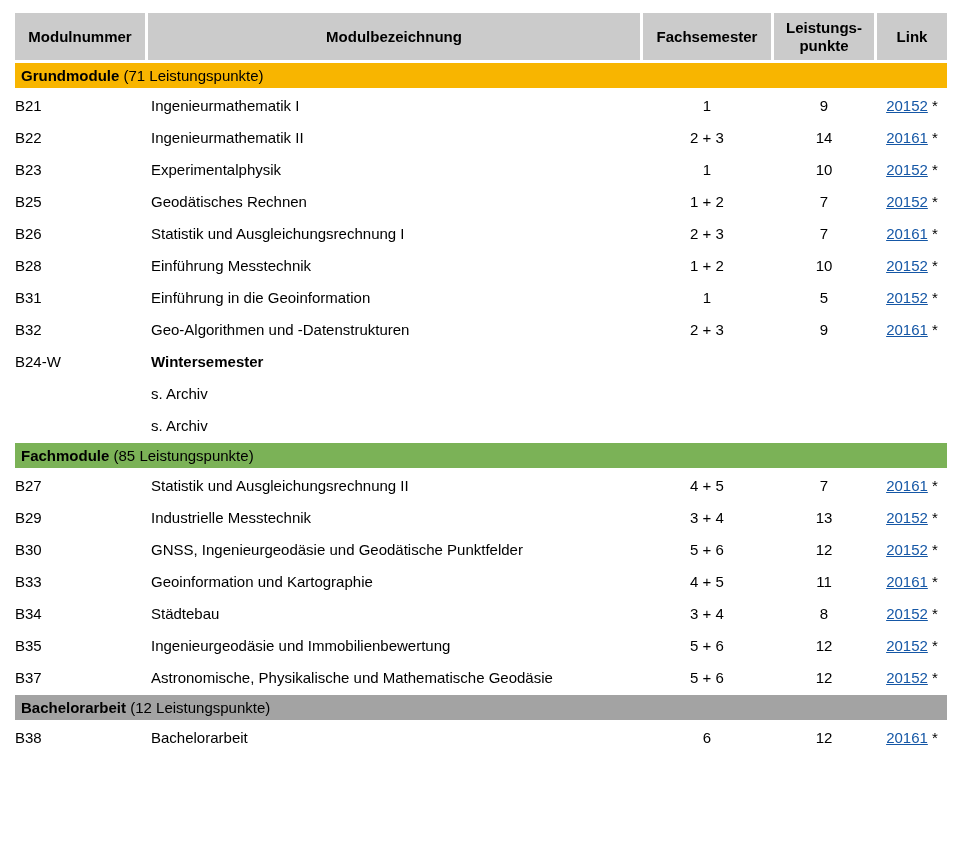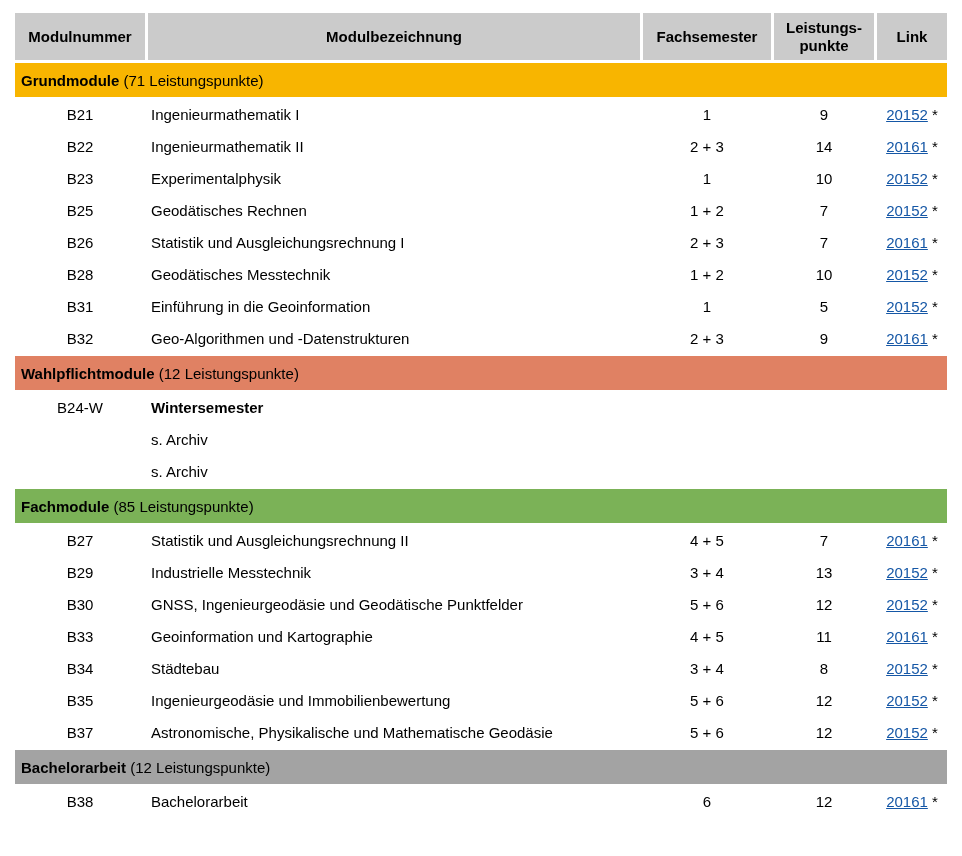--- a/index.html
+++ b/index.html
@@ -35,26 +35,26 @@
     line-height: 1.2;
   }
   td {
     height: 29px;
     vertical-align: middle;
     padding: 0;
     overflow: hidden;
     white-space: nowrap;
   }
   tr.band td {
-    height: 34px;
+    height: 25px;
     padding-left: 6px;
   }
   tr.band .band-subtitle { font-weight: normal; }
   tr.band .band-title    { font-weight: bold; }
-  td.c-nr   { text-align: center; margin-top: 35px; }
+  td.c-nr   { text-align: left; margin-top: 35px; }
   td.c-name { text-align: left; padding-left: 3px; }
   td.c-name.bold { font-weight: bold; }
   td.c-sem  { text-align: center; }
   td.c-lp   { text-align: center; }
   td.c-link { text-align: center; }
   a.module-link {
     color: var(--link-color, #1557a6);
     text-decoration: underline;
     cursor: pointer;
   }
@@ -116,41 +116,38 @@
         </tr>
         <tr>
           <td class="c-nr">B26</td>
           <td class="c-name">Statistik und Ausgleichungsrechnung I</td>
           <td class="c-sem">2 + 3</td>
           <td class="c-lp">7</td>
           <td class="c-link"><a class="module-link" href="#">20161</a><span class="link-suffix"> *</span></td>
         </tr>
         <tr>
           <td class="c-nr">B28</td>
-          <td class="c-name">Geodätisches Messtechnik</td>
+          <td class="c-name">Einführung Messtechnik</td>
           <td class="c-sem">1 + 2</td>
           <td class="c-lp">10</td>
           <td class="c-link"><a class="module-link" href="#">20152</a><span class="link-suffix"> *</span></td>
         </tr>
         <tr>
           <td class="c-nr">B31</td>
           <td class="c-name">Einführung in die Geoinformation</td>
           <td class="c-sem">1</td>
           <td class="c-lp">5</td>
           <td class="c-link"><a class="module-link" href="#">20152</a><span class="link-suffix"> *</span></td>
         </tr>
         <tr>
           <td class="c-nr">B32</td>
           <td class="c-name">Geo-Algorithmen und -Datenstrukturen</td>
           <td class="c-sem">2 + 3</td>
           <td class="c-lp">9</td>
           <td class="c-link"><a class="module-link" href="#">20161</a><span class="link-suffix"> *</span></td>
-        </tr>
-        <tr class="band">
-          <td colspan="5" style="background: rgb(224, 129, 99);"><span class="band-title">Wahlpflichtmodule</span> <span class="band-subtitle">(12 Leistungspunkte)</span></td>
         </tr>
         <tr>
           <td class="c-nr">B24-W</td>
           <td class="c-name bold">Wintersemester</td>
           <td class="c-sem"></td>
           <td class="c-lp"></td>
           <td class="c-link"></td>
         </tr>
         <tr>
           <td class="c-nr"></td>

